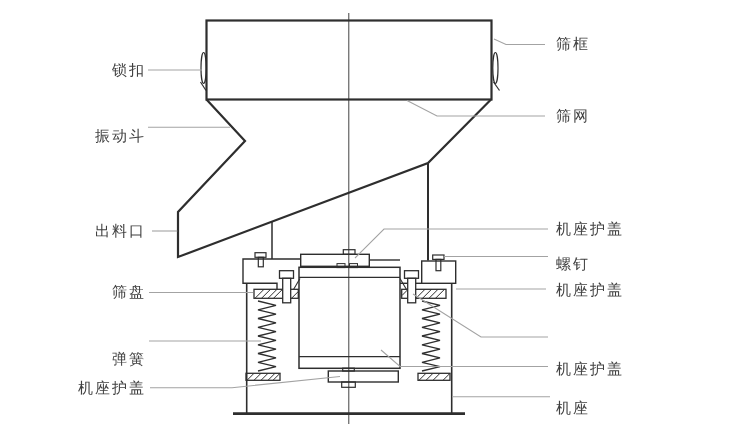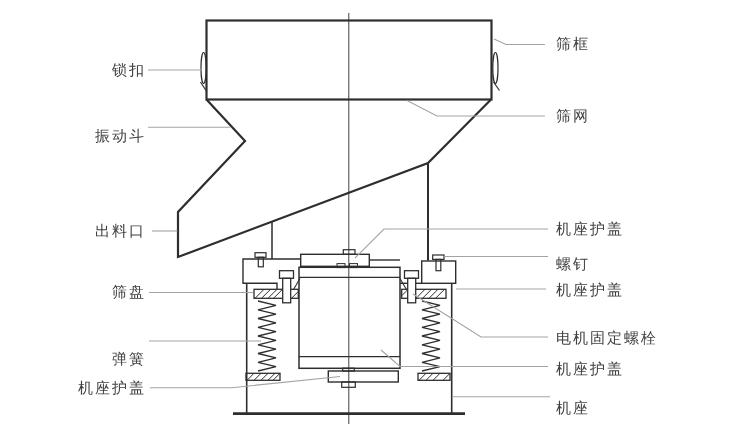--- a/index.html
+++ b/index.html
@@ -151,17 +151,16 @@
   <div class="lbl lbl-l" style="top:223px">出料口</div>
   <div class="lbl lbl-l" style="top:284px">筛盘</div>
   <div class="lbl lbl-l" style="top:351px">弹簧</div>
   <div class="lbl lbl-l" style="top:380px">机座护盖</div>
 
   <div class="lbl lbl-r" style="top:36px">筛框</div>
   <div class="lbl lbl-r" style="top:108px">筛网</div>
   <div class="lbl lbl-r" style="top:221px">机座护盖</div>
   <div class="lbl lbl-r" style="top:256px">螺钉</div>
   <div class="lbl lbl-r" style="top:282px">机座护盖</div>
-  <div class="lbl lbl-r" style="top:330px">电机固定螺栓</div>
   <div class="lbl lbl-r" style="top:361px">机座护盖</div>
   <div class="lbl lbl-r" style="top:400px">机座</div>
 
 </div>
 
 </body></html>

